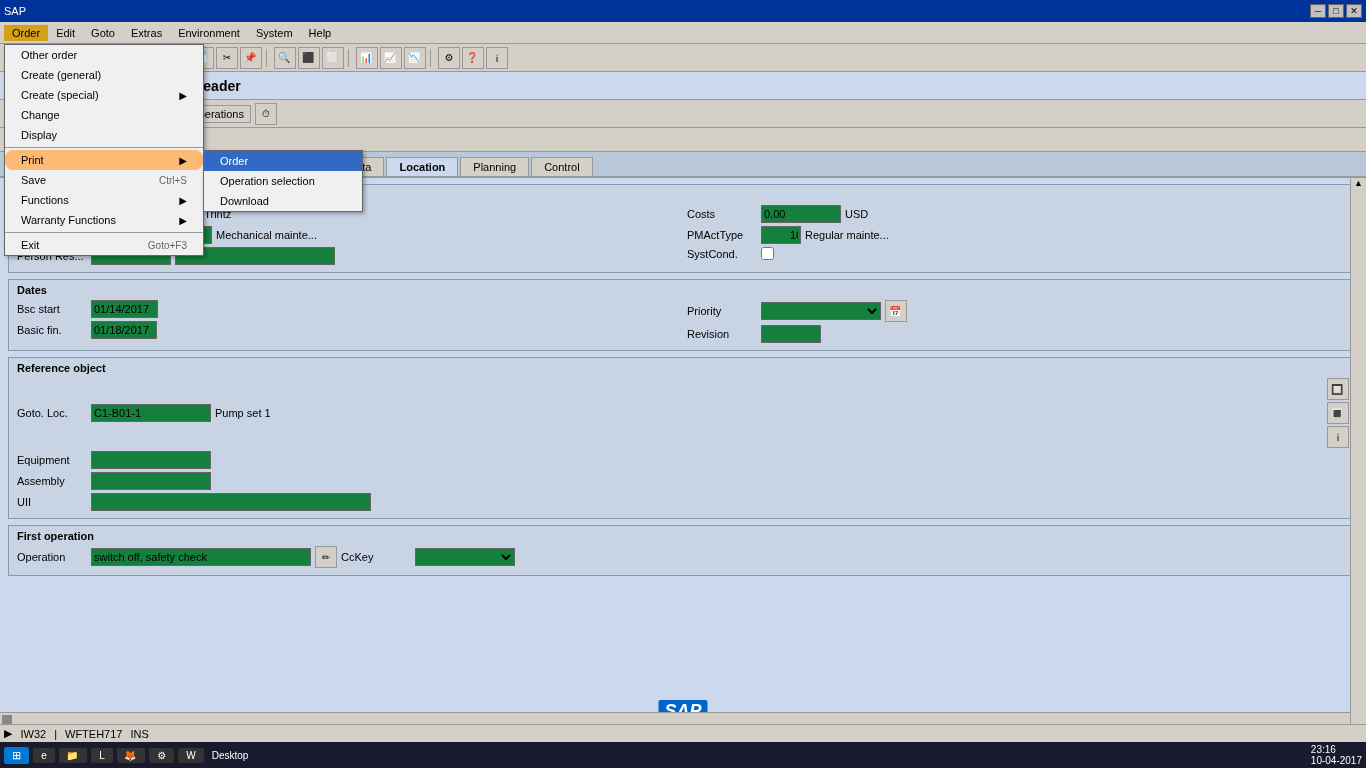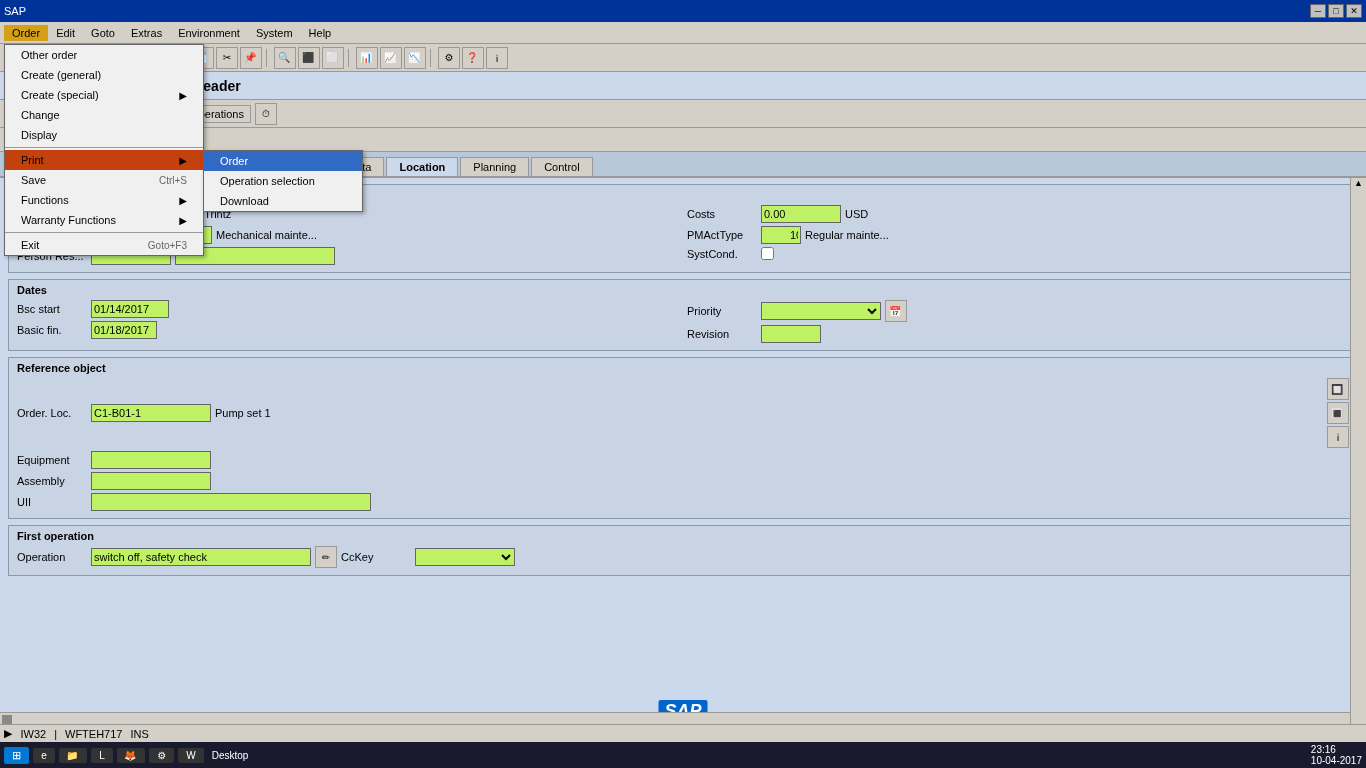--- a/index.html
+++ b/index.html
@@ -146,21 +146,21 @@
       gap: 4px;
     }
     .form-label {
       font-size: 11px;
       color: #000;
       min-width: 70px;
     }
     .form-input {
       height: 18px;
       border: 1px solid #666;
-      background: #bef264;
+      background: #15803d;
       font-size: 11px;
       padding: 0 2px;
     }
     .form-text {
       font-size: 11px;
       color: #000;
     }
 
     
     .two-col {
@@ -229,21 +229,21 @@
       box-shadow: 2px 2px 4px rgba(0,0,0,0.3);
     }
     .dropdown-item {
       padding: 4px 16px;
       cursor: pointer;
       font-size: 11px;
       display: flex;
       align-items: center;
       justify-content: space-between;
     }
-    .dropdown-item.highlighted { background: #c2410c; color: #000; }
+    .dropdown-item.highlighted { background: #fdba74; color: #000; border-radius: 8px; }
     .dropdown-divider { border-top: 1px solid #999; margin: 2px 0; }
     .dropdown-shortcut { font-size: 10px; color: #666; margin-left: 16px; }
     .dropdown-arrow { font-size: 10px; }
 
     
     .submenu {
       position: absolute;
       background: #f0f0f0;
       border: 1px solid #666;
       z-index: 300;
@@ -395,21 +395,21 @@
       </div>
     </div>
   </div>
 
   <div class="section">
     <div class="section-title">Dates</div>
     <div class="two-col">
       <div class="col-left">
         <div class="form-row">
           <span class="form-label">Bsc start</span>
-          <input class="form-input" style="width: 78px;" value="01/14/2017">
+          <input class="form-input" style="width: 67px;" value="01/14/2017">
         </div>
         <div class="form-row">
           <span class="form-label">Basic fin.</span>
           <input class="form-input" style="width: 66px;" value="01/18/2017">
         </div>
       </div>
       <div class="col-right">
         <div class="form-row">
           <span class="form-label">Priority</span>
           <select class="form-input" style="width:120px;"></select>
@@ -419,21 +419,21 @@
           <span class="form-label">Revision</span>
           <input class="form-input" style="width: 60px;" value="">
         </div>
       </div>
     </div>
   </div>
 
   <div class="section">
     <div class="section-title">Reference object</div>
     <div class="form-row">
-      <span class="form-label">Order. Loc.</span>
+      <span class="form-label">Goto. Loc.</span>
       <input class="form-input" style="width: 120px;" value="C1-B01-1">
       <span class="form-text">Pump set 1</span>
       <div style="margin-left:auto; display:flex; flex-direction:column; gap:2px;">
         <div class="tb-btn">🔲</div>
         <div class="tb-btn">🔳</div>
         <div class="tb-btn">ℹ</div>
       </div>
     </div>
     <div class="form-row">
       <span class="form-label">Equipment</span>

